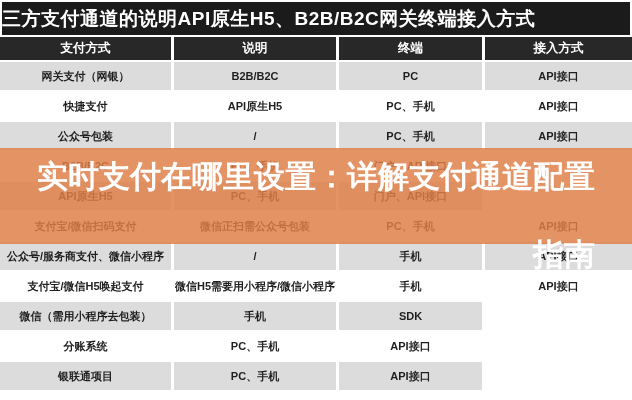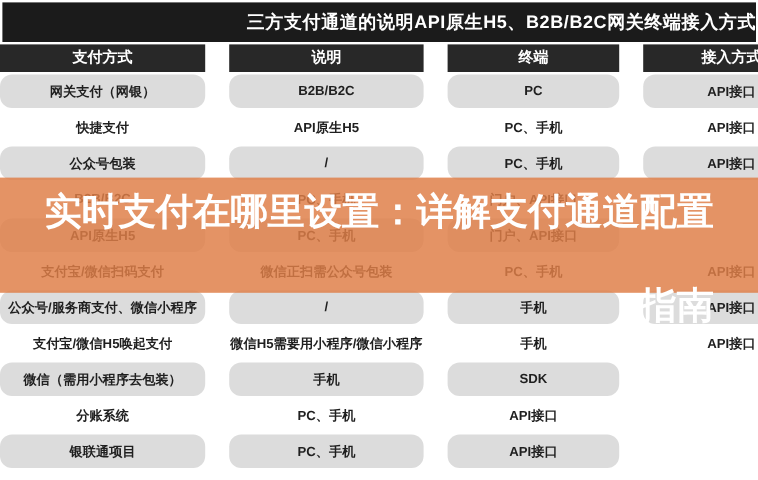--- a/index.html
+++ b/index.html
@@ -9,46 +9,46 @@
     font-family:"Liberation Sans","DejaVu Sans",sans-serif;
     position:relative;
     overflow:hidden;
   }
   .stage{position:relative;width:632px;height:400px;background:#fff;}
 
   
   .title-bar{
     height:33px;margin:2px 2px 0 2px;
     background:var(--title-bar-bg,#1b1b1b);
-    color:#fff;font-size:15px;font-weight:bold;
-    display:flex;align-items:center;justify-content:flex-end;
+    color:#fff;font-size:19px;font-weight:bold;
+    display:flex;align-items:center;justify-content:flex-start;
     letter-spacing:.5px;white-space:nowrap;
   }
 
   
   .tbl{margin-top:2px;}
   .grid-row{
     display:grid;
     grid-template-columns:171px 162px 143px 147px;
-    column-gap:20px;
+    column-gap:3px;
     background:#fff;           
     margin-bottom:2px;
   }
   .hcell{
     background:var(--header-bg,#282828);
     color:#fff;font-size:12.5px;font-weight:bold;
     height:23px;display:flex;align-items:center;justify-content:center;
     white-space:nowrap;
   }
   .tcell{
     height:28px;display:flex;align-items:center;justify-content:center;
     font-size:11px;font-weight:bold;color:#1f1f1f;
     white-space:nowrap;overflow:hidden;
   }
-  .trow.odd  .tcell{background:var(--row-alt-bg,#dcdcdc);border-radius:10px;}
+  .trow.odd  .tcell{background:var(--row-alt-bg,#dcdcdc);}
   .trow.even .tcell{background:var(--row-bg,#ffffff);}
 
   
   .overlay{
     position:absolute;left:0;top:146px;width:632px;height:96px;
     background:var(--overlay-bg-rgba,rgba(223,126,71,.84));
     display:flex;align-items:center;justify-content:center;
   }
   .overlay-text{
     color:var(--overlay-text,#ffffff);

